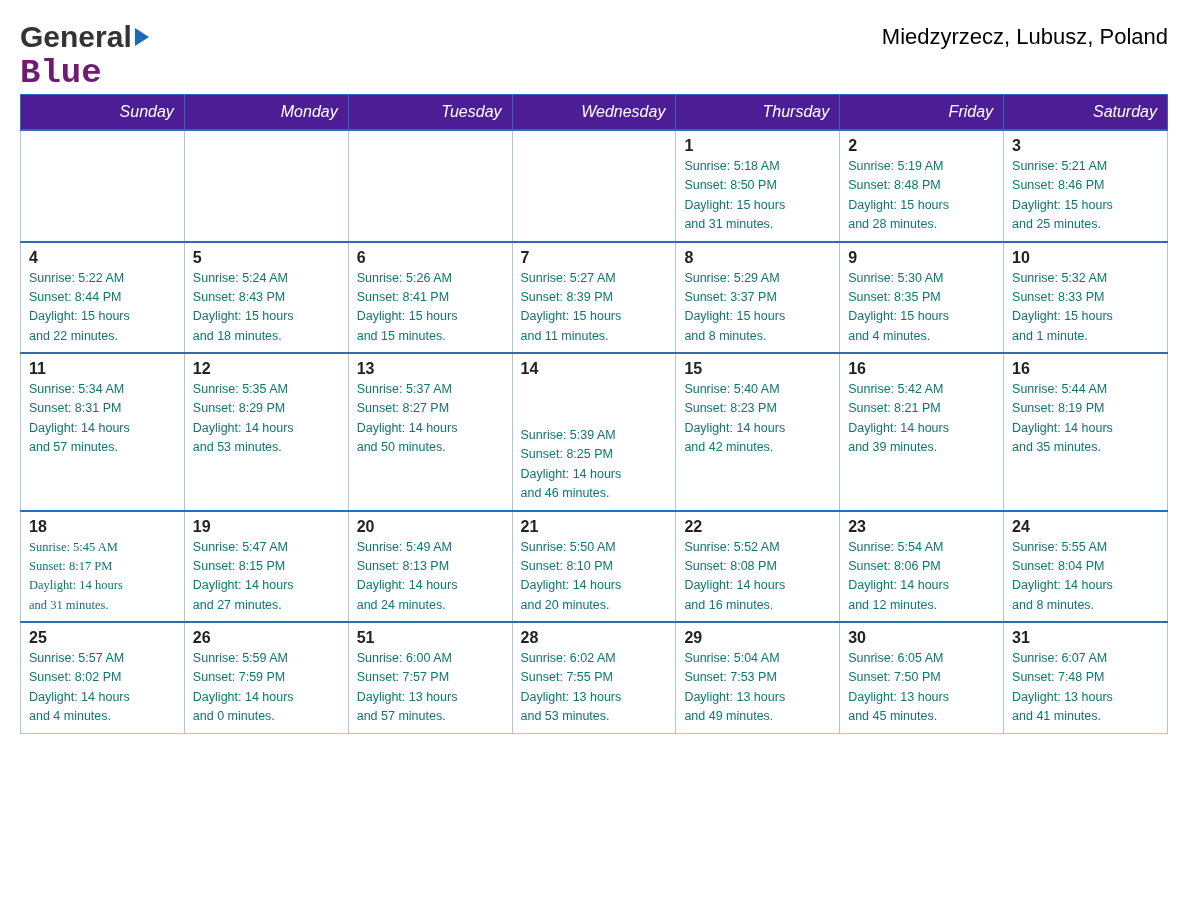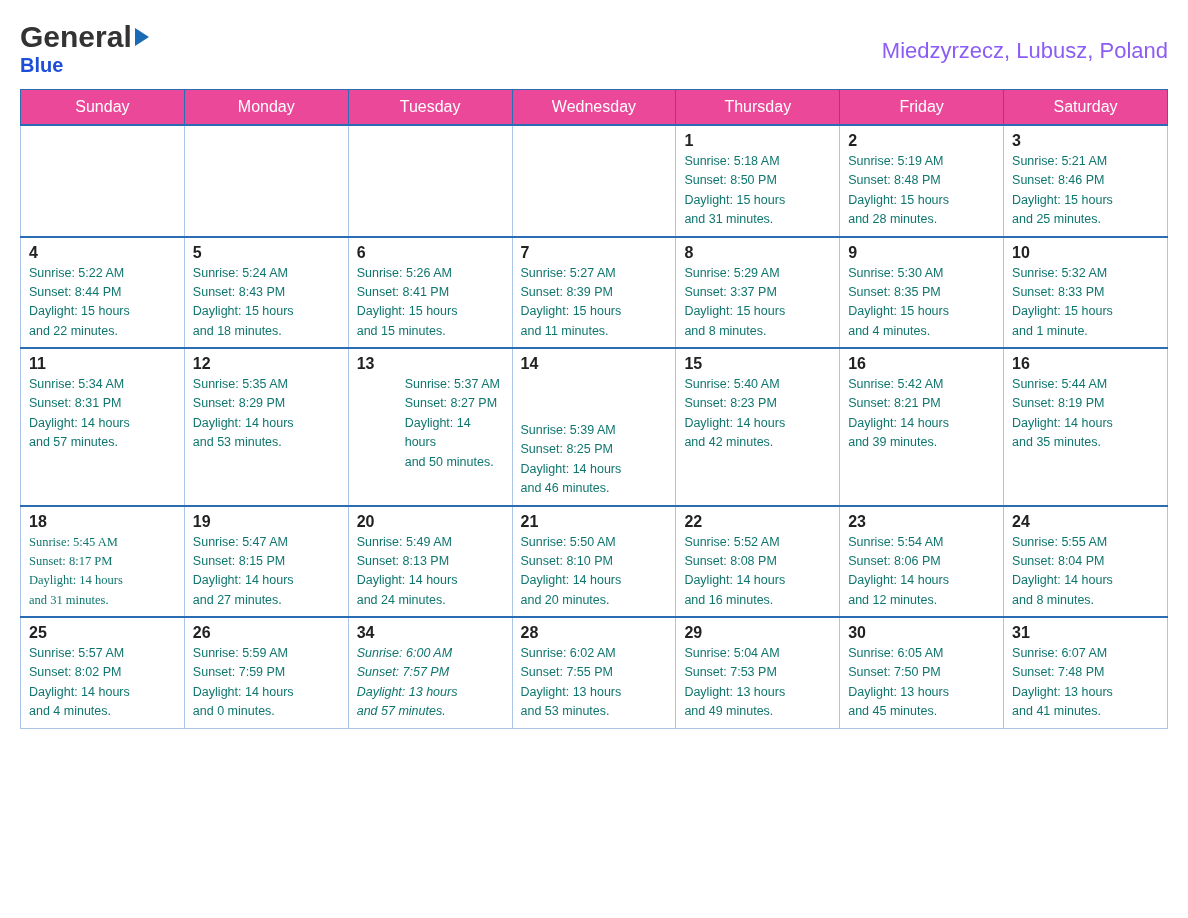--- a/index.html
+++ b/index.html
@@ -6,56 +6,57 @@
     body {
       font-family: Arial, sans-serif;
       background: #fff;
       padding: 20px;
       width: 1188px;
       min-height: 918px;
     }
     .header {
       display: flex;
       justify-content: space-between;
-      align-items: center;
-      margin-bottom: 12px;
+      align-items: flex-start;
+      margin-bottom: 2px;
       gap: 35px;
     }
     .logo {
       display: flex;
       flex-direction: column;
       align-items: flex-start;
     }
     .title-section {
       text-align: right;
     }
     .main-title {
       font-size: 52px;
       font-weight: normal;
       color: #222;
       line-height: 1.1;
     }
     .subtitle {
       font-size: 22px;
-      color: #8b5cf6;
+      color: #000000;
       margin-top: 4px;
     }
     .calendar {
       width: 100%;
       border-collapse: collapse;
       border: 1px solid #2a6db5;
     }
     .calendar th {
-      background-color: #ec4899;
+      background-color: #4c1d95;
       color: #fff;
       font-size: 16px;
       font-weight: normal;
       padding: 8px 10px;
-      text-align: center;
+      text-align: right;
       border: 1px solid #2a6db5;
+      font-style: italic;
     }
     .calendar td {
       border: 1px solid #aac5e8;
       vertical-align: top;
       padding: 6px 8px;
       width: 14.28%;
       height: 100px;
     }
     .day-number {
       font-size: 16px;
@@ -86,21 +87,21 @@
       height: 0;
       border-left: 14px solid #1a6bb5;
       border-top: 9px solid transparent;
       border-bottom: 9px solid transparent;
       margin-left: 3px;
       vertical-align: middle;
       position: relative;
       top: -2px;
     }
     .logo-row1 { display: flex; align-items: center; }
-    .logo-row2 { font-size: 20px; font-weight: bold; color: #1d4ed8; }
+    .logo-row2 { font-size: 34px; font-weight: bold; color: #701a75; font-family: Liberation Mono, monospace; }
   </style>
 </head>
 <body>
 
 <div class="header">
   <div class="logo">
     <div class="logo-row1">
       <span class="logo-word">General<span class="logo-icon"></span></span>
     </div>
     <div class="logo-row2">Blue</div>
@@ -211,21 +212,21 @@
         </td>
         <td>
           <span class="day-number">12</span>
           <div class="day-info" style="white-space: pre-line;">Sunrise: 5:35 AM
 Sunset: 8:29 PM
 Daylight: 14 hours
 and 53 minutes.</div>
         </td>
         <td>
           <span class="day-number">13</span>
-          <div class="day-info" style="white-space: pre-line; margin-left: 48px;">Sunrise: 5:37 AM
+          <div class="day-info" style="white-space: pre-line;">Sunrise: 5:37 AM
 Sunset: 8:27 PM
 Daylight: 14 hours
 and 50 minutes.</div>
         </td>
         <td>
           <span class="day-number">14</span>
           <div class="day-info" style="white-space: pre-line; margin-top: 48px;">Sunrise: 5:39 AM
 Sunset: 8:25 PM
 Daylight: 14 hours
 and 46 minutes.</div>
@@ -312,22 +313,22 @@
 and 4 minutes.</div>
         </td>
         <td>
           <span class="day-number">26</span>
           <div class="day-info" style="white-space: pre-line;">Sunrise: 5:59 AM
 Sunset: 7:59 PM
 Daylight: 14 hours
 and 0 minutes.</div>
         </td>
         <td>
-          <span class="day-number">34</span>
-          <div class="day-info" style="white-space: pre-line; font-style: italic;">Sunrise: 6:00 AM
+          <span class="day-number">51</span>
+          <div class="day-info" style="white-space: pre-line;">Sunrise: 6:00 AM
 Sunset: 7:57 PM
 Daylight: 13 hours
 and 57 minutes.</div>
         </td>
         <td>
           <span class="day-number">28</span>
           <div class="day-info" style="white-space: pre-line;">Sunrise: 6:02 AM
 Sunset: 7:55 PM
 Daylight: 13 hours
 and 53 minutes.</div>

